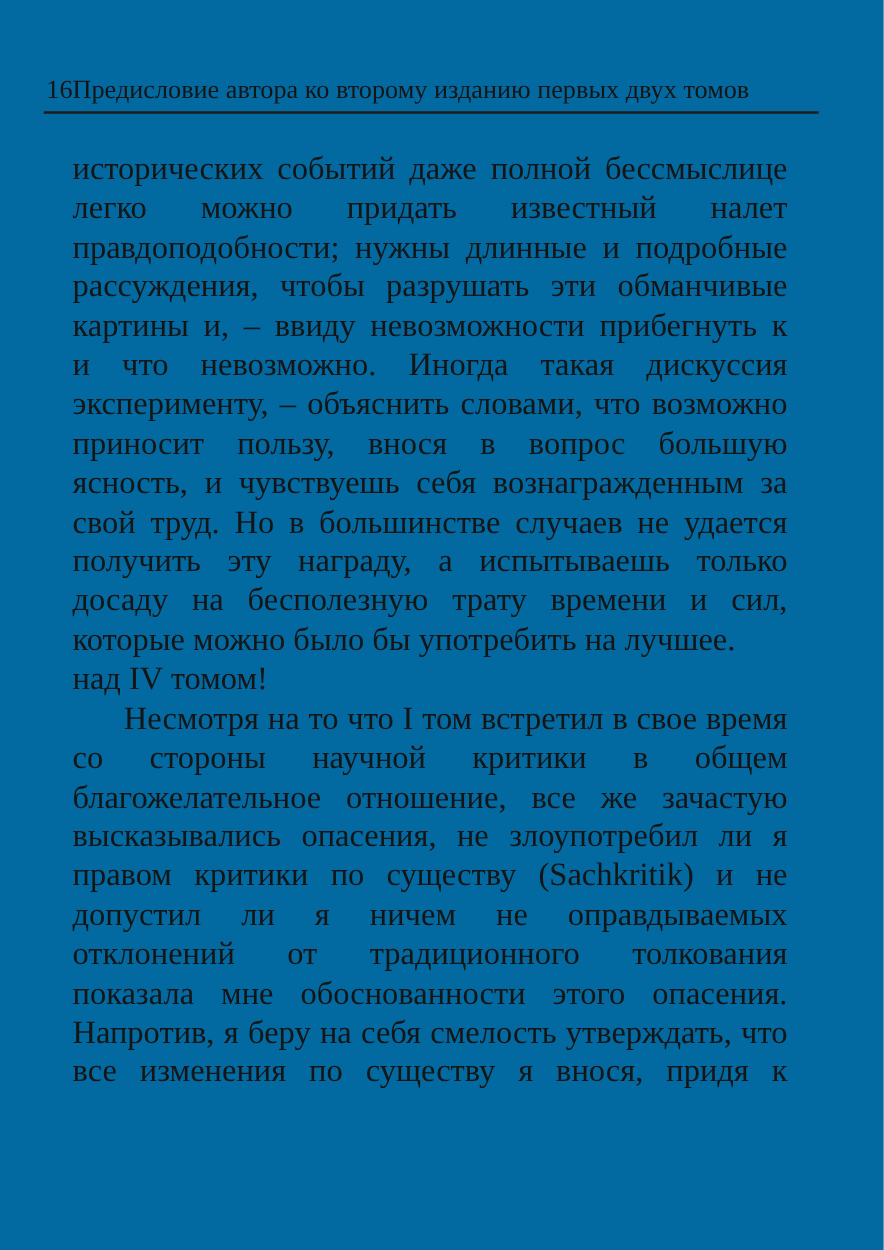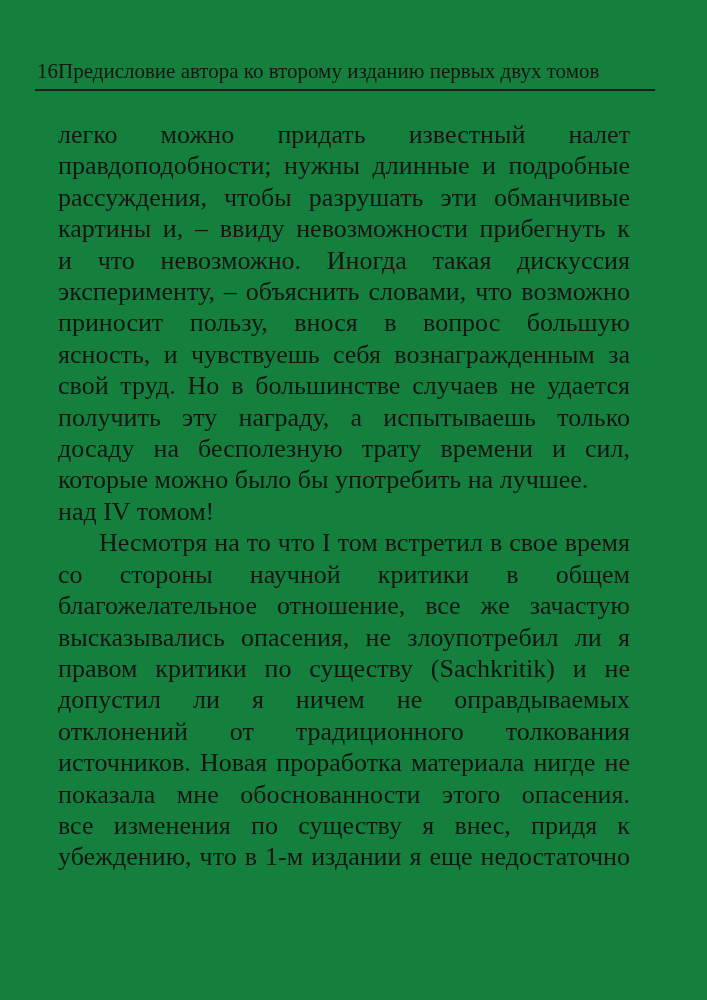--- a/index.html
+++ b/index.html
@@ -5,21 +5,21 @@
   html, body {
     margin: 0;
     padding: 0;
     background: #e8e8e8;
   }
   .page {
     position: relative;
     width: 707px;
     height: 1000px;
     margin: 0 auto;
-    background: #15803d;
+    background: #0369a1;
     color: #151515;
     font-family: "Liberation Serif", "DejaVu Serif", serif;
     overflow: hidden;
   }
   
   .header {
     position: absolute;
     top: 59px;
     left: 35px;
     width: 620px;
@@ -72,39 +72,39 @@
 
   <div class="header">
     <div class="header-row">
       <span class="page-number">16</span>
       <span class="running-title">Предисловие автора ко второму изданию первых двух томов</span>
     </div>
     <hr class="header-rule">
   </div>
 
   <div class="content">
+      <div class="line">исторических событий даже полной бессмыслице</div>
       <div class="line">легко можно придать известный налет</div>
       <div class="line">правдоподобности; нужны длинные и подробные</div>
       <div class="line">рассуждения, чтобы разрушать эти обманчивые</div>
       <div class="line">картины и, – ввиду невозможности прибегнуть к</div>
       <div class="line">и что невозможно. Иногда такая дискуссия</div>
       <div class="line">эксперименту, – объяснить словами, что возможно</div>
       <div class="line">приносит пользу, внося в вопрос большую</div>
       <div class="line">ясность, и чувствуешь себя вознагражденным за</div>
       <div class="line">свой труд. Но в большинстве случаев не удается</div>
       <div class="line">получить эту награду, а испытываешь только</div>
       <div class="line">досаду на бесполезную трату времени и сил,</div>
       <div class="line para-end">которые можно было бы употребить на лучшее.</div>
       <div class="line para-end">над IV томом!</div>
       <div class="line indent">Несмотря на то что I том встретил в свое время</div>
       <div class="line">со стороны научной критики в общем</div>
       <div class="line">благожелательное отношение, все же зачастую</div>
       <div class="line">высказывались опасения, не злоупотребил ли я</div>
       <div class="line">правом критики по существу (Sachkritik) и не</div>
       <div class="line">допустил ли я ничем не оправдываемых</div>
       <div class="line">отклонений от традиционного толкования</div>
-      <div class="line">источников. Новая проработка материала нигде не</div>
       <div class="line">показала мне обоснованности этого опасения.</div>
-      <div class="line">все изменения по существу я внес, придя к</div>
-      <div class="line">убеждению, что в 1-м издании я еще недостаточно</div>
+      <div class="line">Напротив, я беру на себя смелость утверждать, что</div>
+      <div class="line">все изменения по существу я внося, придя к</div>
     </div>
 
 </div>
 
 </body></html>

